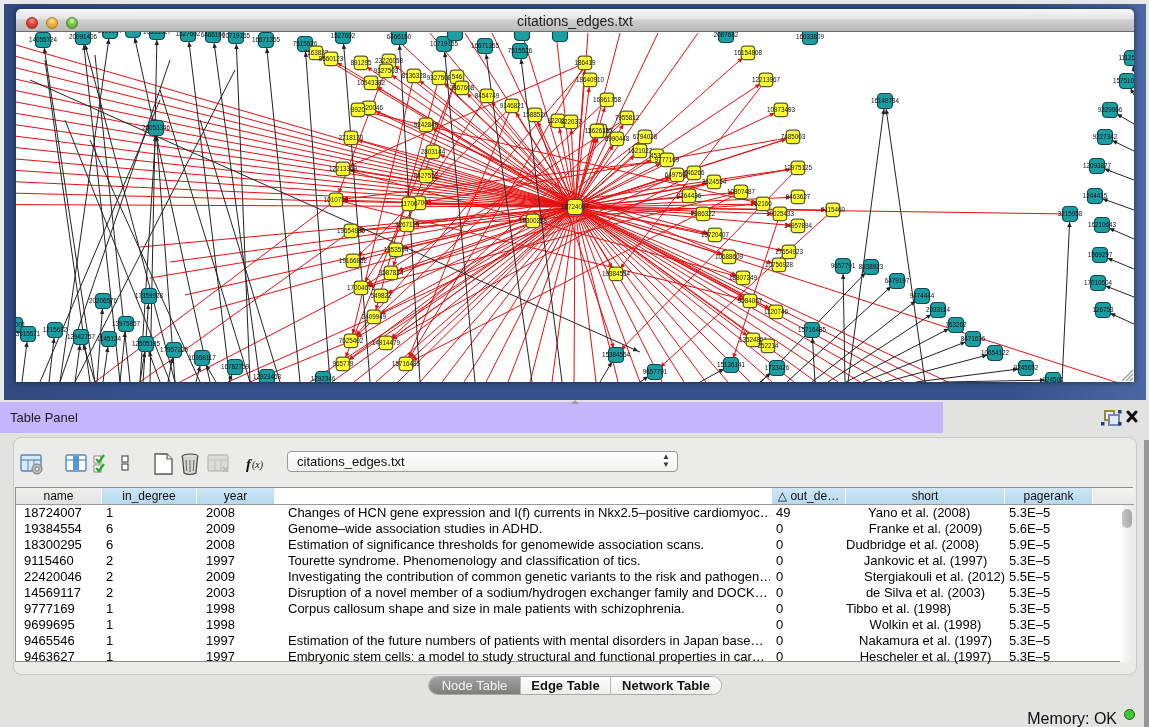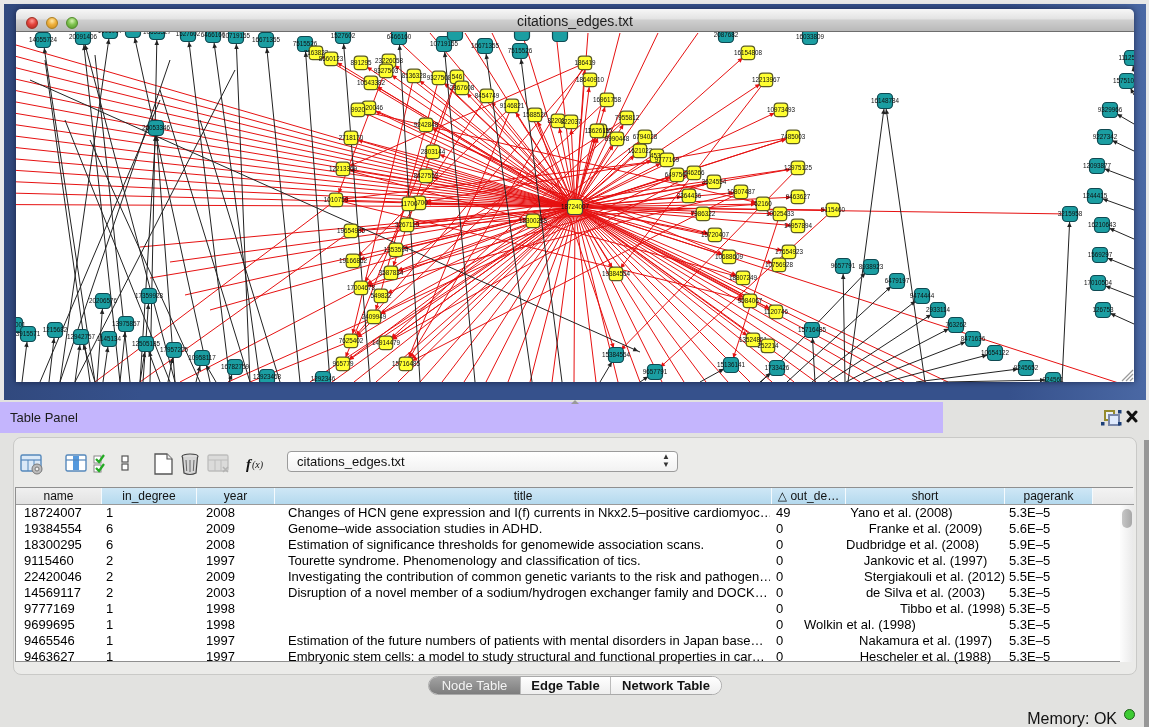--- a/index.html
+++ b/index.html
@@ -813,33 +813,32 @@
       <rect x="3" y="13" width="3.5" height="3.5" fill="#1c3f77"></rect>
       <rect x="20" y="13" width="3.5" height="3.5" fill="#1c3f77"></rect>
 <path d="M30 3 L38 12 M38 3 L30 12" stroke="#111" stroke-width="3" stroke-linecap="round"></path>
 </svg>
   <div id="combo">citations_edges.txt</div>
   <div id="comboarr">▲<br>▼</div>
   <div id="tbl">
     <div class="hd hdg" style="left:0px;width:86px">name</div>
       <div class="hd" style="left:86px;width:95px">in_degree</div>
       <div class="hd" style="left:181px;width:78px">year</div>
-      <div class="hd" style="left:259px;width:497px">title</div>
       <div class="hd" style="left:756px;width:74px">△ out_de…</div>
       <div class="hd" style="left:830px;width:159px">short</div>
       <div class="hd" style="left:989px;width:88px">pagerank</div>
       <div class="hd" style="left:1077px;width:41px;background:linear-gradient(#f3f3f3,#e8e8e8);border-right:none"></div>
       <div style="position:absolute;left:0;top:16px;width:1118px;height:1px;background:#9a9a9a"></div>
       <div class="row" style="left:0;top:17px;width:1118px">
         <div class="c" style="left:8px;width:76px">18724007</div>
         <div class="c" style="left:90px;width:89px">1</div>
         <div class="c" style="left:190px;width:67px">2008</div>
         <div class="c" style="left:272px;width:482px">Changes of HCN gene expression and I(f) currents in Nkx2.5–positive cardiomyoc…</div>
         <div class="c" style="left:760px;width:68px">49</div>
-        <div class="c" style="left:806px;width:159px;text-align:center">Yano et al. (2008)</div>
+        <div class="c" style="left:852px;width:159px;text-align:left">Yano et al. (2008)</div>
         <div class="c" style="left:993px;width:82px">5.3E–5</div>
       </div>
       <div class="row" style="left:0;top:33px;width:1118px">
         <div class="c" style="left:8px;width:76px">19384554</div>
         <div class="c" style="left:90px;width:89px">6</div>
         <div class="c" style="left:190px;width:67px">2009</div>
         <div class="c" style="left:272px;width:482px">Genome–wide association studies in ADHD.</div>
         <div class="c" style="left:760px;width:68px">0</div>
         <div class="c" style="left:830px;width:159px;text-align:center">Franke et al. (2009)</div>
         <div class="c" style="left:993px;width:82px">5.6E–5</div>
@@ -877,48 +876,49 @@
         <div class="c" style="left:190px;width:67px">2003</div>
         <div class="c" style="left:272px;width:482px">Disruption of a novel member of a sodium/hydrogen exchanger family and DOCK…</div>
         <div class="c" style="left:760px;width:68px">0</div>
         <div class="c" style="left:830px;width:159px;text-align:center">de Silva et al. (2003)</div>
         <div class="c" style="left:993px;width:82px">5.3E–5</div>
       </div>
       <div class="row" style="left:0;top:113px;width:1118px">
         <div class="c" style="left:8px;width:76px">9777169</div>
         <div class="c" style="left:90px;width:89px">1</div>
         <div class="c" style="left:190px;width:67px">1998</div>
+        <div class="c" style="left:272px;width:482px">Corpus callosum shape and size in male patients with schizophrenia.</div>
         <div class="c" style="left:760px;width:68px">0</div>
-        <div class="c" style="left:830px;width:159px;text-align:right">Tibbo et al. (1998)</div>
+        <div class="c" style="left:830px;width:159px;text-align:left">Tibbo et al. (1998)</div>
         <div class="c" style="left:993px;width:82px">5.3E–5</div>
       </div>
       <div class="row" style="left:0;top:129px;width:1118px">
         <div class="c" style="left:8px;width:76px">9699695</div>
         <div class="c" style="left:90px;width:89px">1</div>
         <div class="c" style="left:190px;width:67px">1998</div>
         <div class="c" style="left:760px;width:68px">0</div>
-        <div class="c" style="left:788px;width:159px;">Wolkin et al. (1998)</div>
+        <div class="c" style="left:830px;width:159px;text-align:center">Wolkin et al. (1998)</div>
         <div class="c" style="left:993px;width:82px">5.3E–5</div>
       </div>
       <div class="row" style="left:0;top:145px;width:1118px">
         <div class="c" style="left:8px;width:76px">9465546</div>
         <div class="c" style="left:90px;width:89px">1</div>
         <div class="c" style="left:190px;width:67px">1997</div>
         <div class="c" style="left:272px;width:482px">Estimation of the future numbers of patients with mental disorders in Japan base…</div>
         <div class="c" style="left:760px;width:68px">0</div>
         <div class="c" style="left:830px;width:159px;text-align:center">Nakamura et al. (1997)</div>
         <div class="c" style="left:993px;width:82px">5.3E–5</div>
       </div>
       <div class="row" style="left:0;top:161px;width:1118px">
         <div class="c" style="left:8px;width:76px">9463627</div>
         <div class="c" style="left:90px;width:89px">1</div>
         <div class="c" style="left:190px;width:67px">1997</div>
         <div class="c" style="left:272px;width:482px">Embryonic stem cells: a model to study structural and functional properties in car…</div>
         <div class="c" style="left:760px;width:68px">0</div>
-        <div class="c" style="left:830px;width:159px;text-align:center">Hescheler et al. (1988)</div>
+        <div class="c" style="left:830px;width:159px;text-align:center">Hescheler et al. (1997)</div>
         <div class="c" style="left:993px;width:82px">5.3E–5</div>
       </div>
     <div id="sbar"></div>
       <div id="sthumb"></div>
   </div>
   <div id="tabs">
       <div class="tab" id="tab1">Node Table</div>
       <div class="tab" id="tab2">Edge Table</div>
       <div class="tab" id="tab3">Network Table</div>
     </div>

